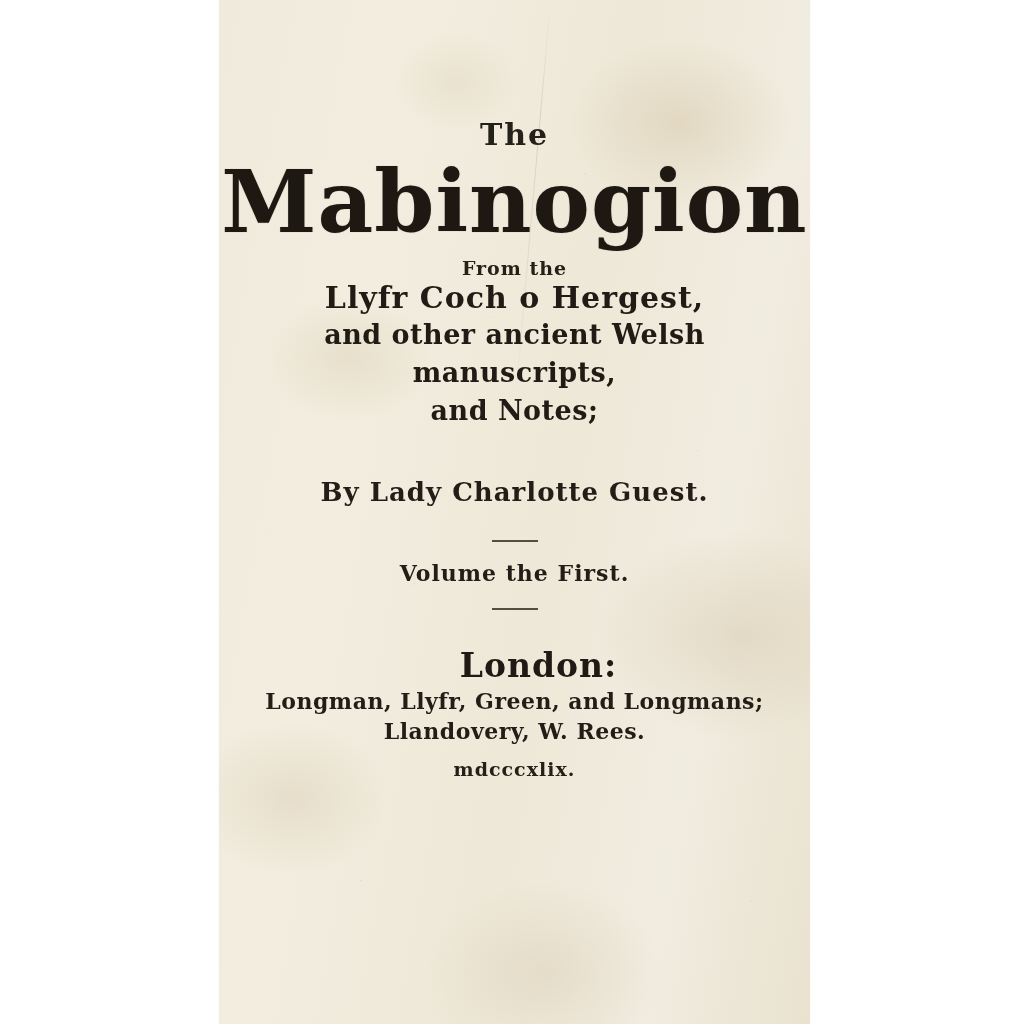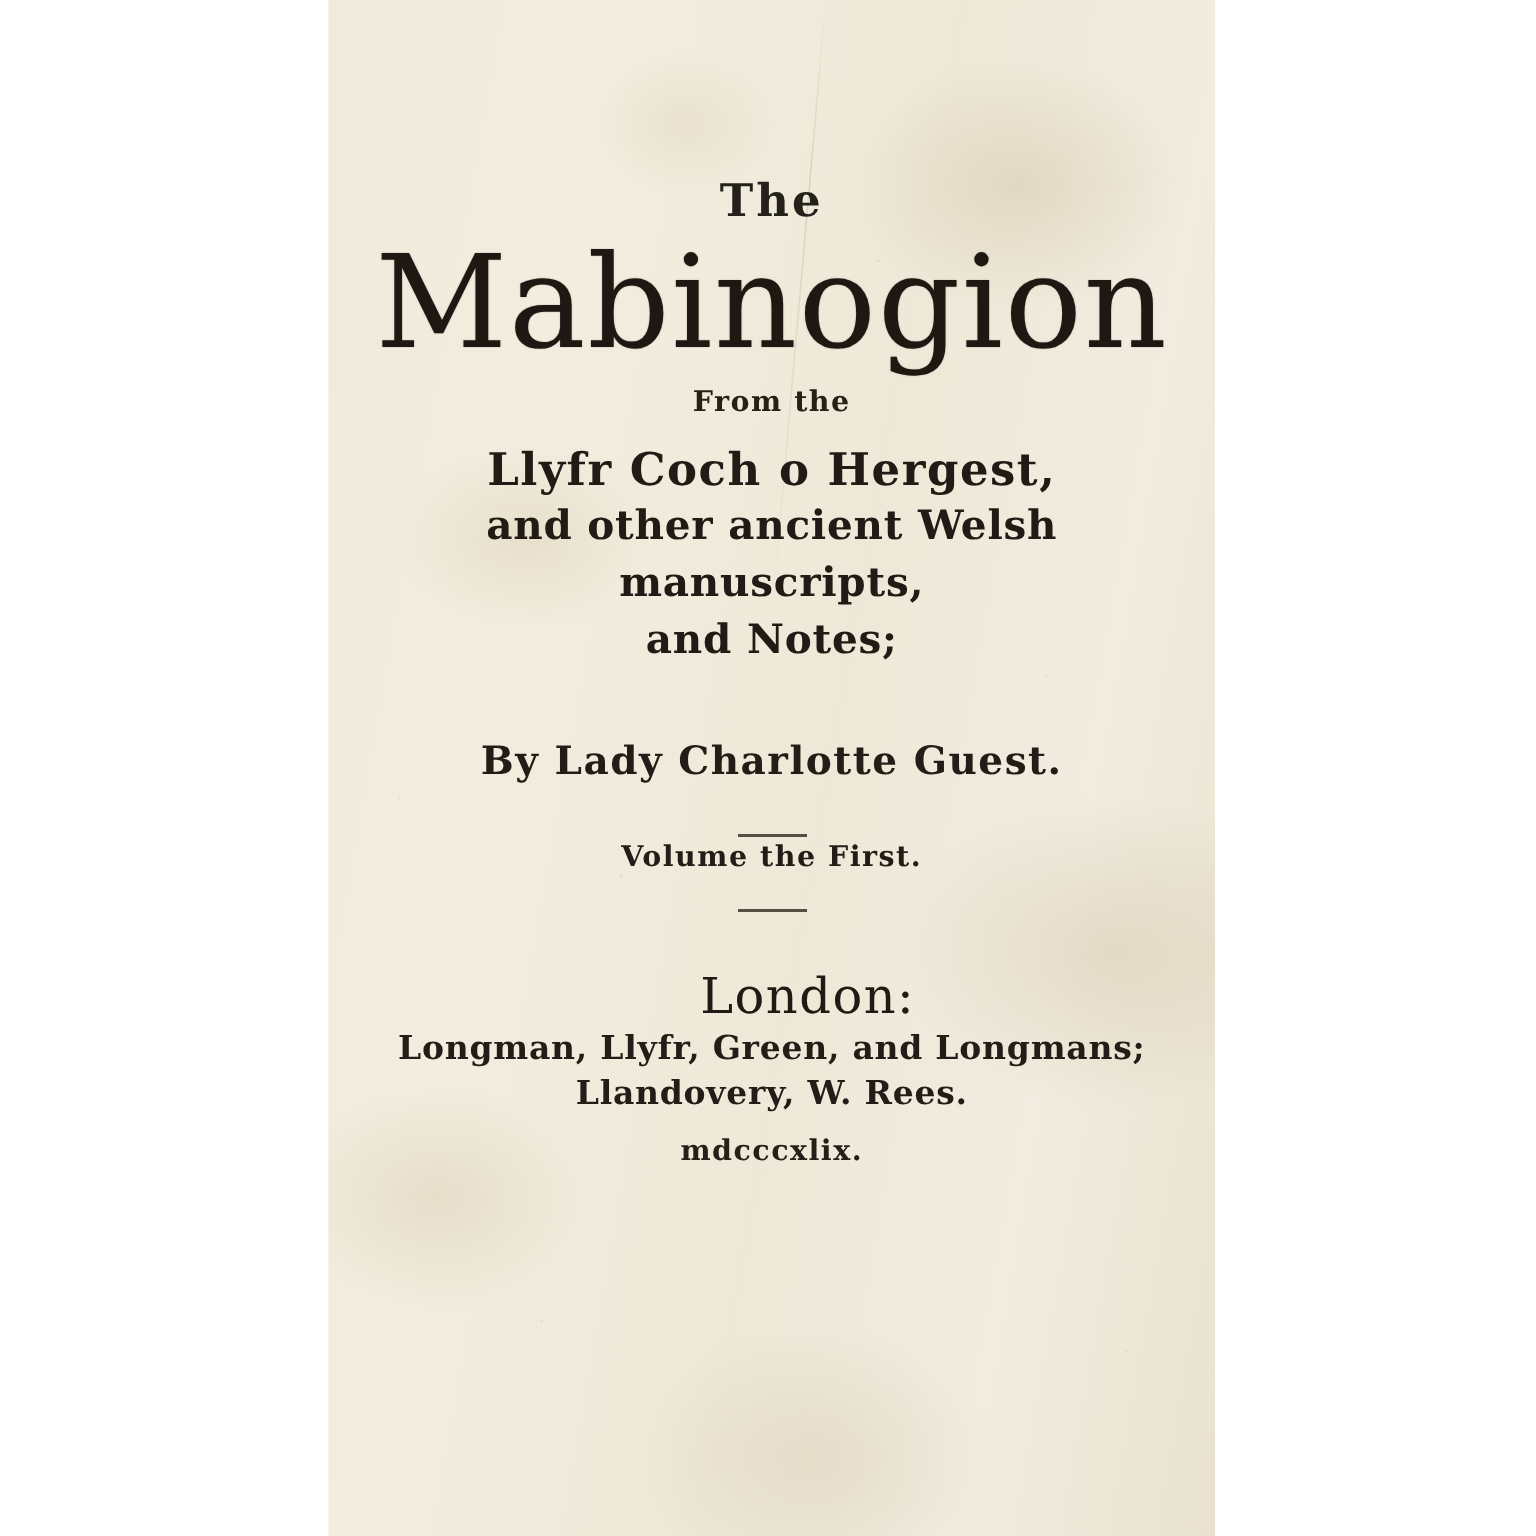--- a/index.html
+++ b/index.html
@@ -90,41 +90,41 @@
     font-size: 30px;
     line-height: 34px;
     font-weight: 700;
     letter-spacing: 2px;
     color: #24201a;
   }
 
   .line-main {
     font-size: 86px;
     line-height: 96px;
-    font-weight: 400;
+    font-weight: 700;
     letter-spacing: 1px;
     margin-top: 2px;
     color: #1d1912;
     text-shadow: 0 0 1px rgba(40,34,24,0.35);
   }
 
   .line-fromthe {
     font-size: 19px;
     line-height: 24px;
     margin-top: 6px;
     letter-spacing: 1px;
     color: #262017;
   }
 
   .line-llyfr {
     font-size: 30px;
     line-height: 36px;
     font-weight: 700;
     letter-spacing: 1px;
-    margin-top: 16px;
+    margin-top: 0;
     color: #201b14;
   }
 
   .line-sub {
     font-size: 27px;
     line-height: 38px;
     font-weight: 700;
     letter-spacing: 0.5px;
     color: #201b14;
   }
@@ -141,31 +141,32 @@
   .rule {
     width: 46px;
     height: 2px;
     background: #3a3226;
     margin: 34px auto 0 auto;
     opacity: 0.85;
   }
   .rule.second { margin-top: 22px; }
 
   .line-volume {
-    font-size: 19px;
+    font-size: 22px;
     line-height: 26px;
     font-weight: 700;
     letter-spacing: 1px;
+    margin-top: 18px;
     color: #221d16;
   }
 
   .line-london {
     font-size: 33px;
     line-height: 40px;
-    font-weight: 400;
+    font-weight: 700;
     letter-spacing: 1px;
     margin-top: 36px;
     color: #1f1a13;
     padding-left: 48px;
   }
 
   .line-pub {
     font-size: 22px;
     line-height: 30px;
     font-weight: 700;

